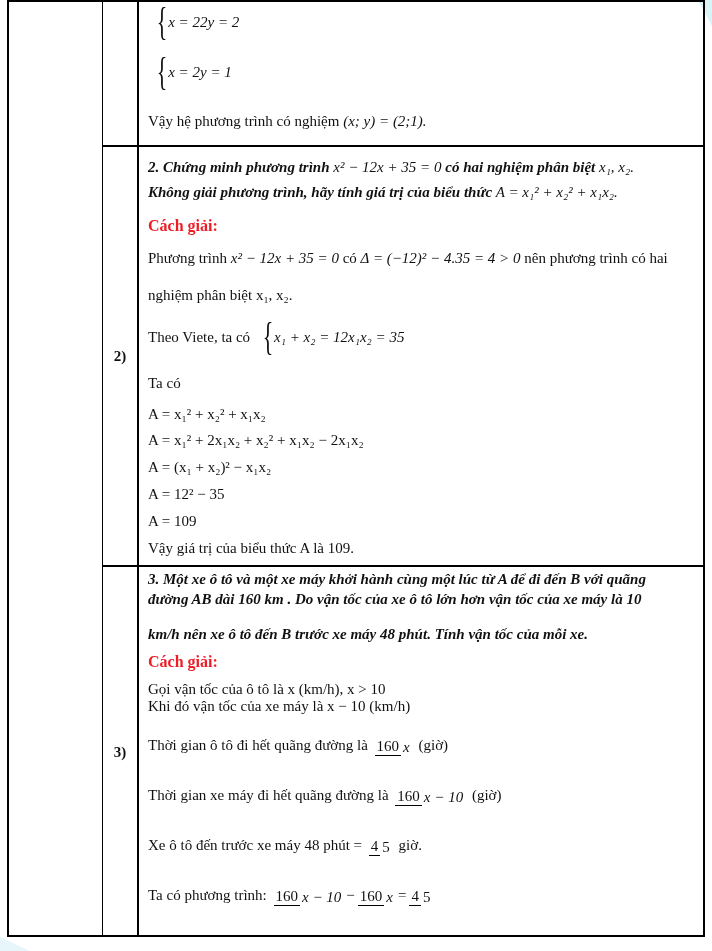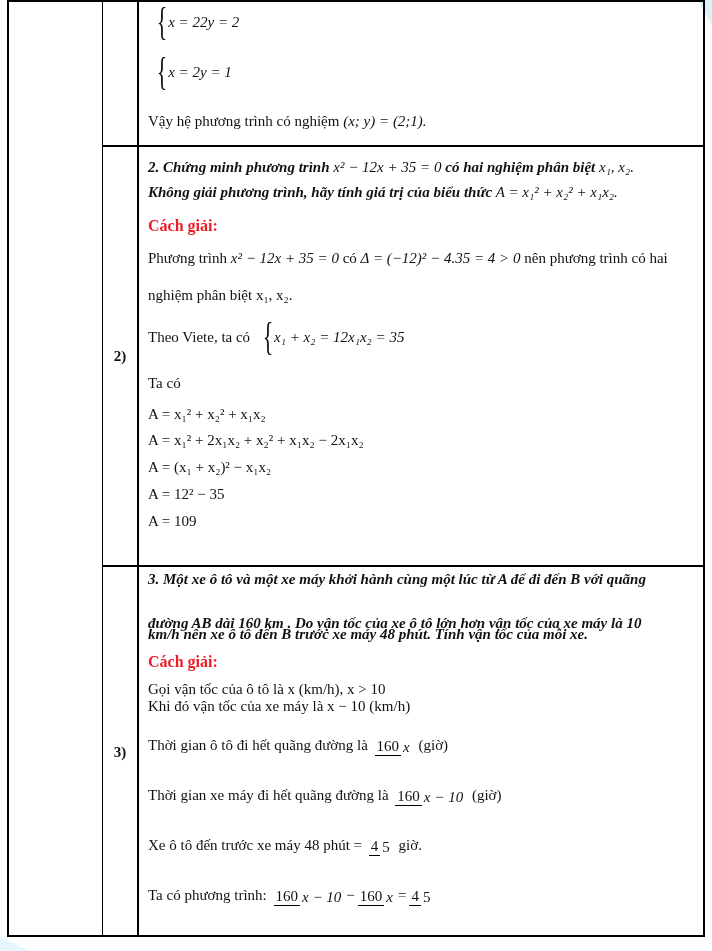--- a/index.html
+++ b/index.html
@@ -108,28 +108,29 @@
             <i class="m">x₁x₂ = 35</i>
           </span>
           </span>
       </div>
       <div class="line" style="top:228px">Ta có</div>
       <div class="line" style="top:259px">A = x₁² + x₂² + x₁x₂</div>
       <div class="line" style="top:285px">A = x₁² + 2x₁x₂ + x₂² + x₁x₂ − 2x₁x₂</div>
       <div class="line" style="top:312px">A = (x₁ + x₂)² − x₁x₂</div>
       <div class="line" style="top:339px">A = 12² − 35</div>
       <div class="line" style="top:366px">A = 109</div>
+      <div class="line" style="top:393px">Vậy giá trị của biểu thức A là 109.</div>
     </div>
   </div>
 
   <div class="row r3">
     <div class="lbl">3)</div>
     <div class="cnt">
       <div class="line bi" style="top:4px">3. Một xe ô tô và một xe máy khởi hành cùng một lúc từ A để đi đến B với quãng</div>
-      <div class="line bi" style="top:48px">đường AB dài 160 km . Do vận tốc của xe ô tô lớn hơn vận tốc của xe máy là 10</div>
+      <div class="line bi" style="top:24px">đường AB dài 160 km . Do vận tốc của xe ô tô lớn hơn vận tốc của xe máy là 10</div>
       <div class="line bi" style="top:59px">km/h  nên xe ô tô đến B trước xe máy 48 phút. Tính vận tốc của mỗi xe.</div>
       <div class="line red" style="top: 86px; color: rgb(238, 28, 37);">Cách giải:</div>
       <div class="line" style="top:114px">Gọi vận tốc của ô tô là x (km/h),  x &gt; 10</div>
       <div class="line" style="top:131px">Khi đó vận tốc của xe máy là x − 10 (km/h)</div>
       <div class="line" style="top:170px">
         <span>Thời gian ô tô đi hết quãng đường là</span>
         <span class="frac">
             <span class="num">160</span>
             <i class="den m">x</i>
           </span>

